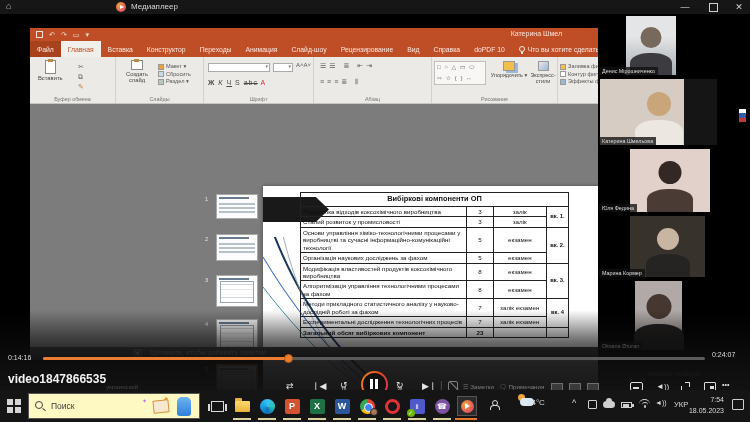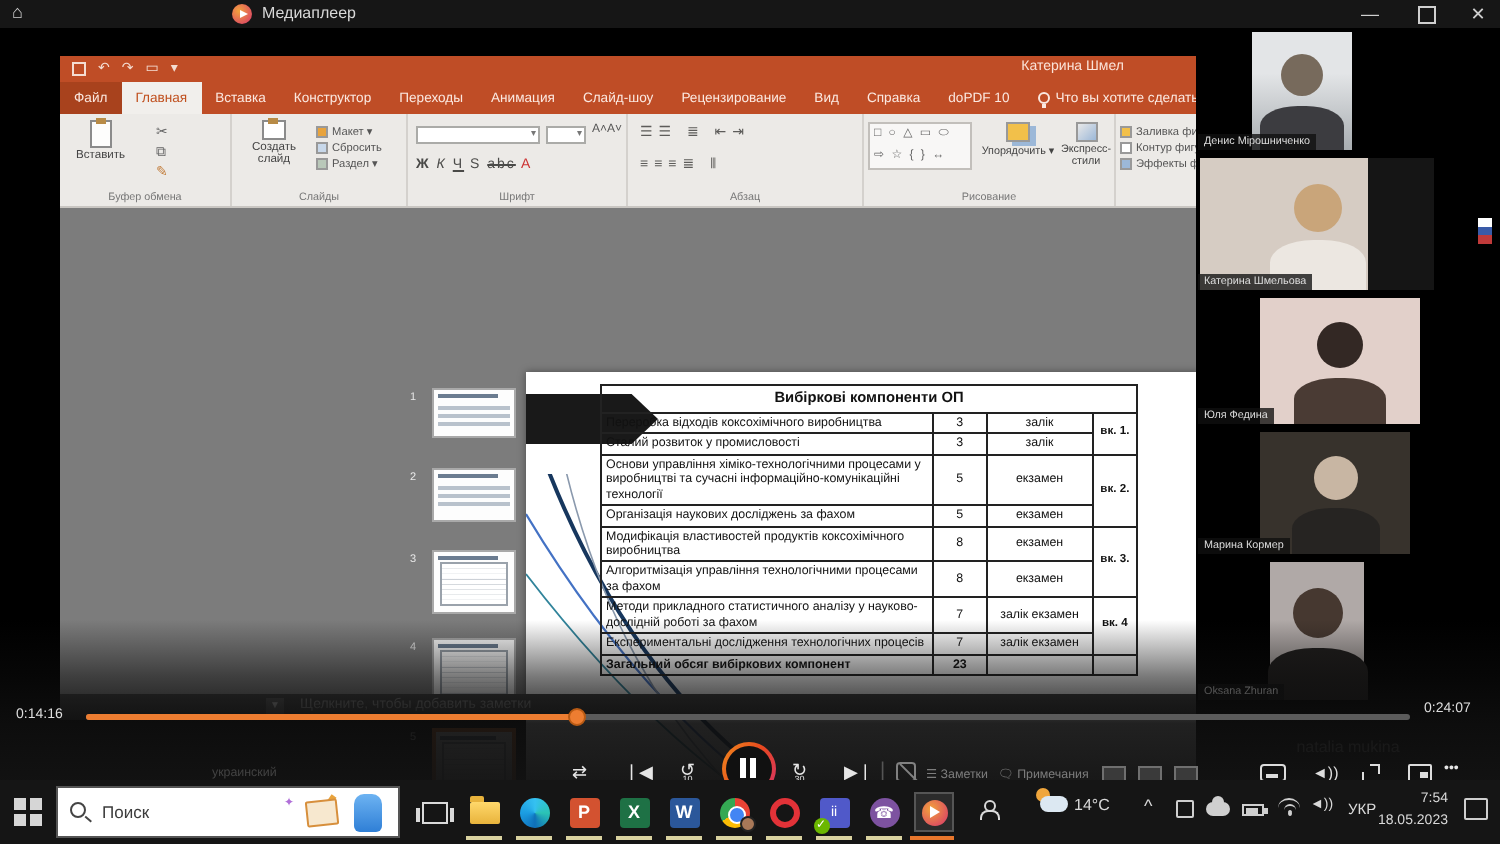--- a/index.html
+++ b/index.html
@@ -114,21 +114,21 @@
   .nameplate{position:absolute;left:1px;bottom:2px;background:rgba(15,15,15,.78);color:#ddd;
      font-size:5.4px;padding:1px 3px;white-space:nowrap;z-index:3;}
   .head{position:absolute;border-radius:50%;}
   .bod{position:absolute;border-radius:45% 45% 0 0;}
   .offcam{position:absolute;left:0;top:17px;width:100%;text-align:center;color:#b4b4b4;font-size:8px;}
 
   
   .taskbar{position:absolute;left:0;top:390px;width:750px;height:32px;background:#151515;z-index:20;}
   .start{position:absolute;left:7px;top:9px;width:14px;height:14px;display:grid;grid-template-columns:6px 6px;grid-gap:1.5px;}
   .start span{width:6px;height:6px;background:#d6d6d6;}
-  .searchbox{position:absolute;left:28px;top:3px;width:172px;height:26px;background:#ffffff;border:1px solid #555;}
+  .searchbox{position:absolute;left:28px;top:3px;width:172px;height:26px;background:#fef9c3;border:1px solid #555;}
   .searchbox .mag{position:absolute;left:6px;top:7px;width:8px;height:8px;border:1.4px solid #444;border-radius:50%;}
   .searchbox .mag:after{content:"";position:absolute;left:6px;top:7px;width:4px;height:1.4px;background:#444;transform:rotate(40deg);}
   .searchbox .ph{position:absolute;left:22px;top:7px;font-size:8.5px;color:#3c3c3c;}
   .searchbox .illus-book{position:absolute;right:30px;top:6px;width:16px;height:13px;background:#f7e8cf;border:1px solid #d78f3c;border-radius:1px;transform:rotate(-6deg);}
   .searchbox .illus-pencil{position:absolute;right:34px;top:3px;width:2.5px;height:9px;background:#e8a33d;transform:rotate(35deg);}
   .searchbox .illus-bag{position:absolute;right:8px;top:3px;width:14px;height:19px;background:linear-gradient(#6db3f2,#2f7fd6);border-radius:5px 5px 3px 3px;}
   .searchbox .spark{position:absolute;right:52px;top:3px;color:#b06fd8;font-size:6px;}
   .tbi{position:absolute;top:6px;width:24px;height:20px;display:flex;align-items:center;justify-content:center;}
   .runline{position:absolute;top:28px;width:18px;height:2px;background:#d9d2a0;}
   .tvico{width:13px;height:11px;border:1.4px solid #d9d9d9;position:relative;}
@@ -435,20 +435,21 @@
       </div>
 
     <div class="overlay">
       <span class="time" style="left:8px;top:44px;">0:14:16</span>
       <div class="track">
         <div class="fill" id="seek-fill" style="width: 37%;"></div>
         <div class="dot" id="seek-dot" style="left: calc(37% - 4px);"></div>
       </div>
       <span class="time" style="left:712px;top:41px;">0:24:07</span>
 
+      <div class="vtitle">video1847866535</div>
       <span class="dimtxt" style="left:106px;top:73px;opacity:.45;">украинский</span>
 
       <span class="cbtn" style="left:286px;top:71px;">⇄</span>
       <span class="cbtn" style="left:312px;top:71px;">❘◀</span>
       <span class="cbtn" style="left:340px;top:70px;"><span>↺</span><small>10</small></span>
       <div class="pausebtn"></div>
       <span class="cbtn" style="left:396px;top:70px;"><span>↻</span><small>30</small></span>
       <span class="cbtn" style="left:422px;top:71px;">▶❘</span>
       <span style="position:absolute;left:440px;top:70px;color:#555;font-size:10px;">|</span>
 
@@ -531,21 +532,21 @@
         </div>
         <div class="runline" style="left: 455px; background: rgb(232, 118, 44); width: 22px;"></div>
       </div>
 
     <div class="tray" style="left:490px;top:10px;">
         <div class="personico"></div>
       </div>
     <div class="tray" style="left:520px;width:40px;">
       <span class="wsun"></span>
         <span class="wcloud"></span>
-      <span style="position:absolute;left:17px;top:2px;font-size:8px;white-space:nowrap;">14°C</span>
+      <span style="position:absolute;left:7px;top:2px;font-size:8px;white-space:nowrap;">14°C</span>
     </div>
     <div class="tray" style="left:572px;top:8px;font-size:9px;">^</div>
     <div class="tray" style="left:588px;top:10px;">
         <div class="traysq"></div>
       </div>
     <div class="tray" style="left:603px;top:11px;">
         <div class="traycloud"></div>
       </div>
     <div class="tray" style="left:621px;top:12px;">
         <div class="battery"></div>

